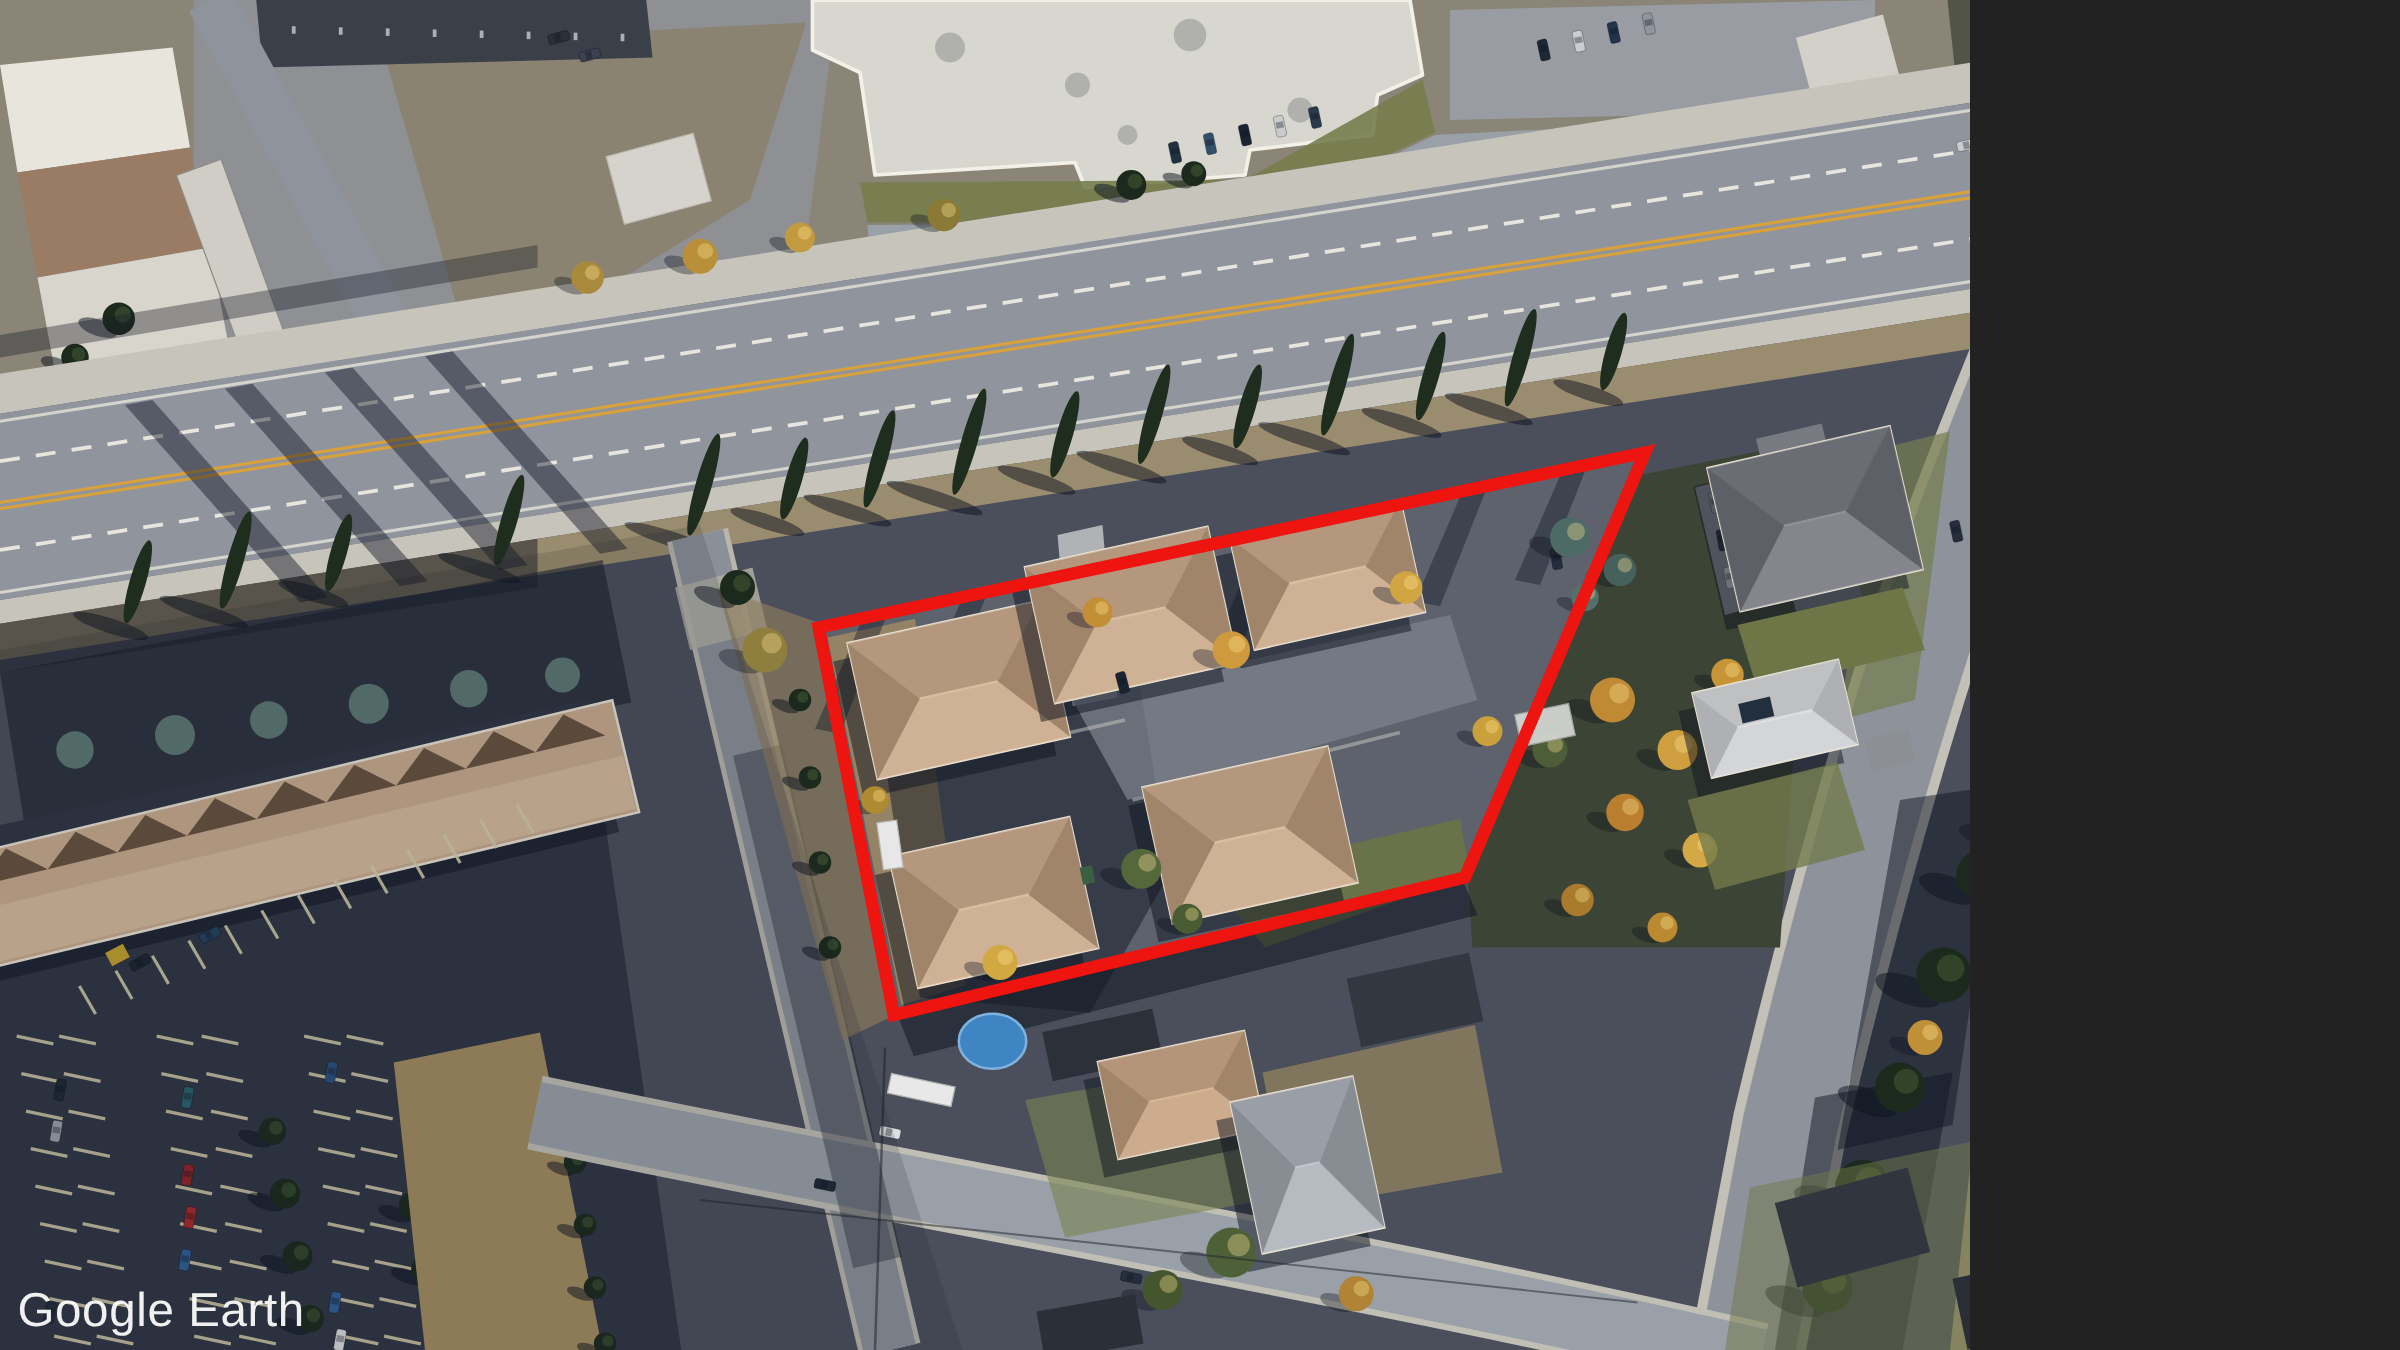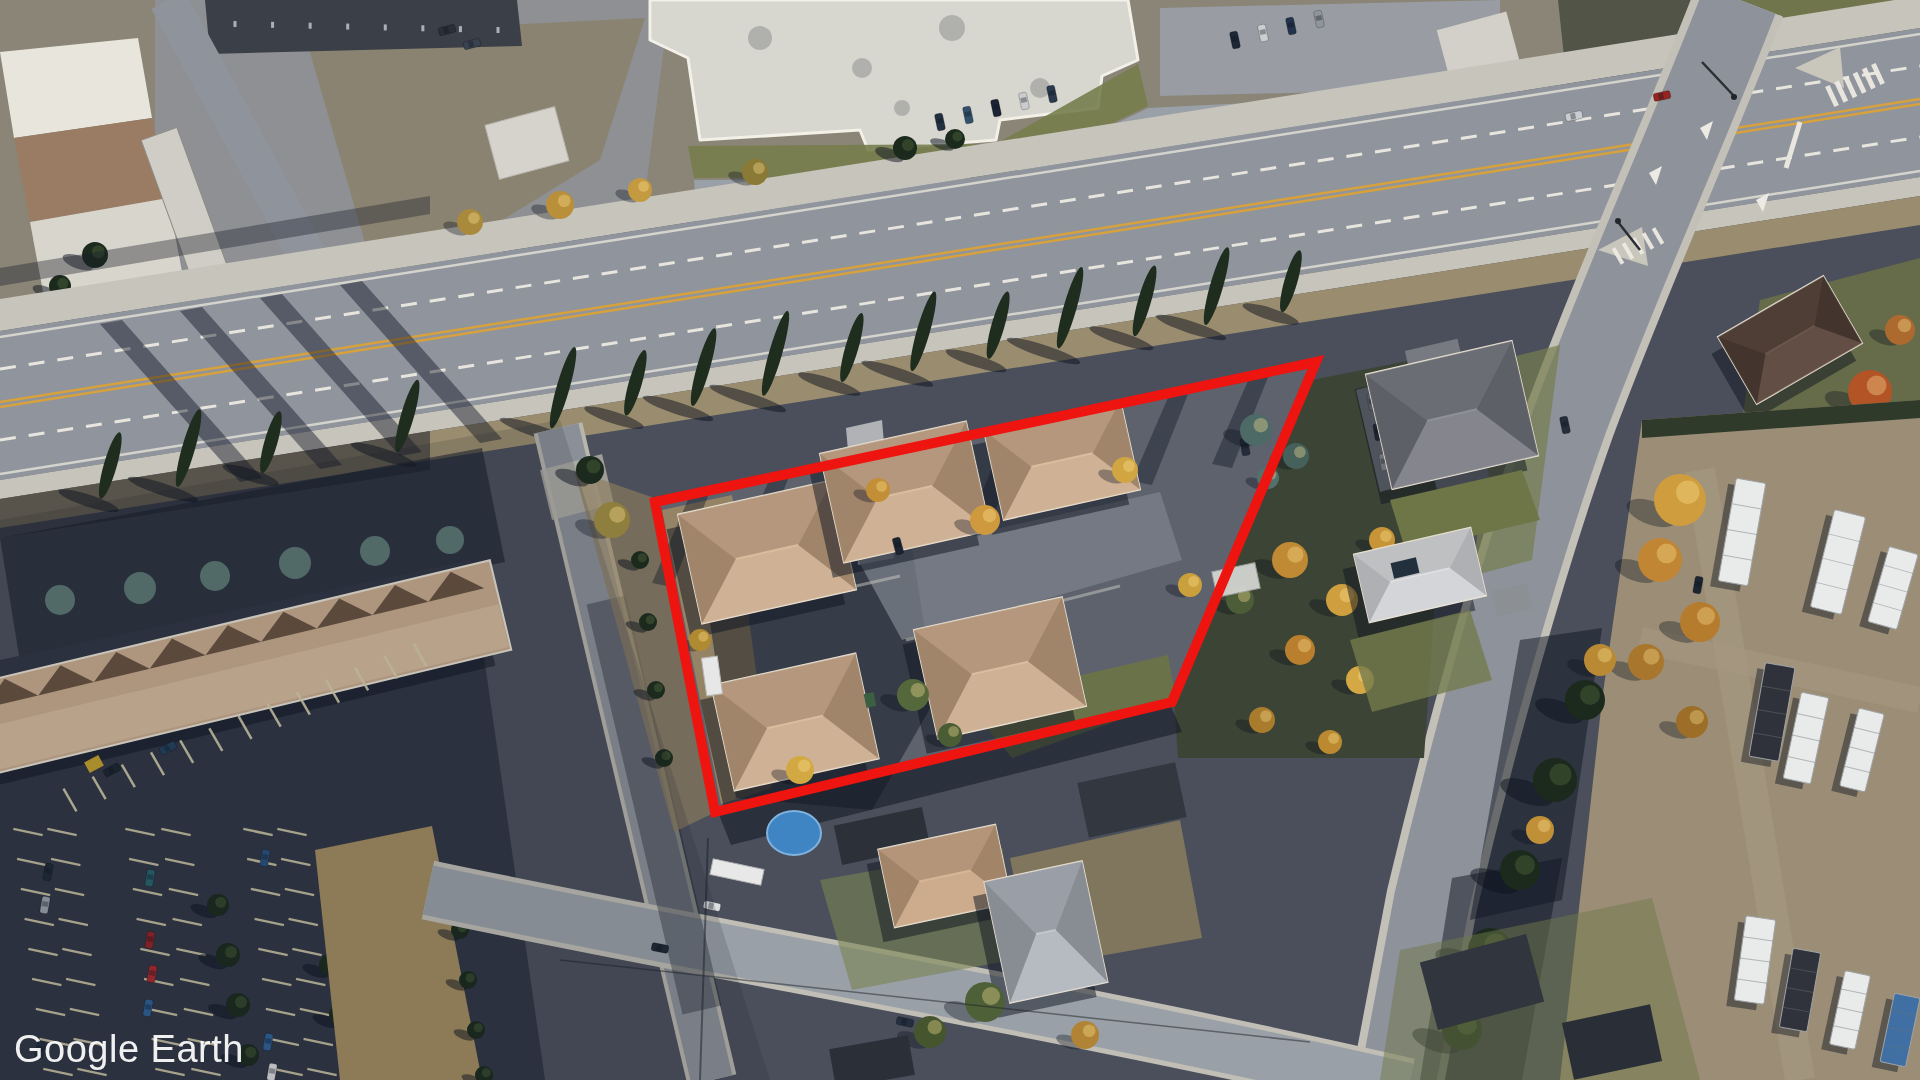--- a/index.html
+++ b/index.html
@@ -1,16 +1,16 @@
 <!DOCTYPE html>
 <html><head>
 <meta charset="utf-8">
 <style>
   html,body{margin:0;padding:0;background:#222;}
-  .stage{position:relative;width:1920px;height:1080px;overflow:hidden;background:#4a4f5b;}
+  .stage{position:relative;width:1576px;height:1080px;overflow:hidden;background:#4a4f5b;}
   .stage svg{position:absolute;left:0;top:0;width:1920px;height:1080px;display:block;}
   .watermark{
     position:absolute;left:14px;top:1028px;
     font-family:"Liberation Sans",sans-serif;
     font-size:38px;font-weight:400;letter-spacing:.5px;
     color:#ffffff;opacity:.93;pointer-events:none;white-space:nowrap;
   }
 </style>
 <title>Google Earth</title></head>
 <body>

